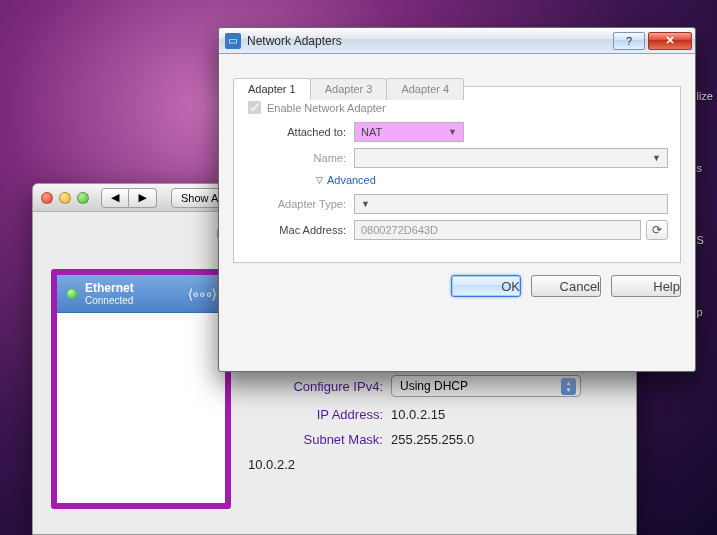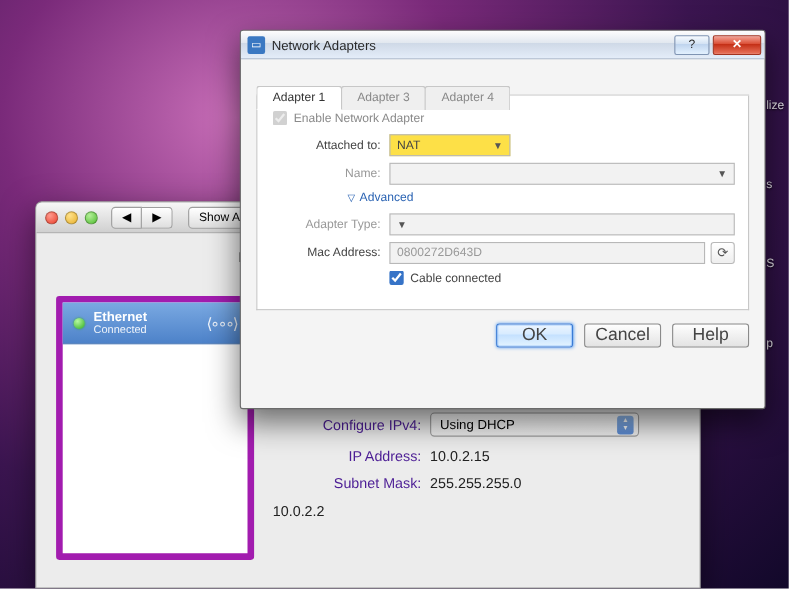--- a/index.html
+++ b/index.html
@@ -43,31 +43,31 @@
   .wc { width:32px; height:18px; margin-right:3px; border:1px solid #7f94b3; border-radius:2px; display:flex; align-items:center; justify-content:center; font-size:11px; background:linear-gradient(#f6fbff,#d2e1f3 45%,#bfd4ee 46%,#e3f1ff); }
   .wc.close { width:44px; background:linear-gradient(#f3a396,#d94b32 45%,#c43017 46%,#e9735c); color:#fff; border-color:#a23320; font-weight:bold; }
   .win-body { padding:10px 14px 12px 14px; font-size:11px; color:#444; }
   .tabs { display:flex; border-bottom:1px solid #c7c7c7; }
   .tab { padding:4px 14px; border:1px solid #c7c7c7; border-bottom:none; margin-right:-1px; background:#efefef; color:#888; border-radius:3px 3px 0 0; position:relative; top:14px; font-size:11px; }
   .tab.active { background:#fff; color:#333; z-index:2; border-bottom:1px solid #fff; }
   .tab-pane { border:1px solid #c7c7c7; border-top:none; background:#fff; padding:10px 12px 16px 12px; }
   .form-row { display:flex; align-items:center; margin:6px 0; }
   .form-row .flabel { width:100px; text-align:right; margin-right:8px; color:#444; }
   .form-row.disabled .flabel, .form-row.disabled .winput { color:#999; }
-  .winput { flex:1; height:20px; border:1px solid #b8b8b8; background:#fde047; font-size:11px; padding:0 6px; display:flex; align-items:center; justify-content:space-between; }
+  .winput { flex:1; height:20px; border:1px solid #b8b8b8; background:#f0abfc; font-size:11px; padding:0 6px; display:flex; align-items:center; justify-content:space-between; }
   .winput.short { flex:0 0 110px; }
   .winput.disabled { background:#f2f2f2; color:#999; }
   .caret { font-size:9px; color:#555; }
   .chk { display:flex; align-items:center; gap:6px; }
   .chk input { accent-color:#3673c7; }
   .disclosure { display:flex; align-items:center; gap:4px; color:#2a63b3; margin-left:70px; font-size:11px; }
   .disclosure .tri { color:#2a63b3; font-size:9px; }
   .refresh-btn { width:22px; height:20px; border:1px solid #b8b8b8; border-radius:3px; margin-left:5px; display:flex; align-items:center; justify-content:center; background:linear-gradient(#fff,#eee); color:#555; font-size:12px; }
   .button-row { display:flex; justify-content:flex-end; gap:10px; margin-top:12px; }
-  .win-btn { min-width:70px; height:22px; border:1px solid #8a8a8a; border-radius:3px; background:linear-gradient(#fefefe,#e3e3e3); font-size:16px; display:flex; align-items:center; justify-content:center; }
+  .win-btn { min-width:70px; height:22px; border:1px solid #8a8a8a; border-radius:3px; background:linear-gradient(#fefefe,#e3e3e3); font-size:13px; display:flex; align-items:center; justify-content:flex-end; }
   .win-btn.primary { border:1px solid #3a7bd5; box-shadow:0 0 0 1px #a7cdfb inset, 0 0 3px #6aa7f0; background:linear-gradient(#ecf5ff,#d7ebff 45%,#c3e0ff 46%,#e4f4ff); }
 
   .side-fragments { position:absolute; right:0; top:90px; display:flex; flex-direction:column; gap:60px; }
   .frag { color:#fff; font-size:11px; text-shadow:0 1px 2px #000; opacity:.85; padding-right:4px; }
 </style>
 </head>
 <body>
 
 <div class="disc"></div>
 <div class="disc-label">re</div>
@@ -184,27 +184,20 @@
       </div>
       <div class="form-row">
         <div class="flabel">Mac Address:</div>
         <div class="winput disabled">
           <span>0800272D643D</span>
         </div>
         <div class="refresh-btn">
             <span>⟳</span>
           </div>
       </div>
-      <div class="form-row">
-        <div class="flabel"></div>
-        <div class="chk">
-          <input type="checkbox" checked="" style="">
-          <span>Cable connected</span>
-        </div>
-      </div>
     </div>
     <div class="button-row">
       <div class="win-btn primary">
           <span>OK</span>
         </div>
       <div class="win-btn">
           <span>Cancel</span>
         </div>
       <div class="win-btn">
           <span>Help</span>

